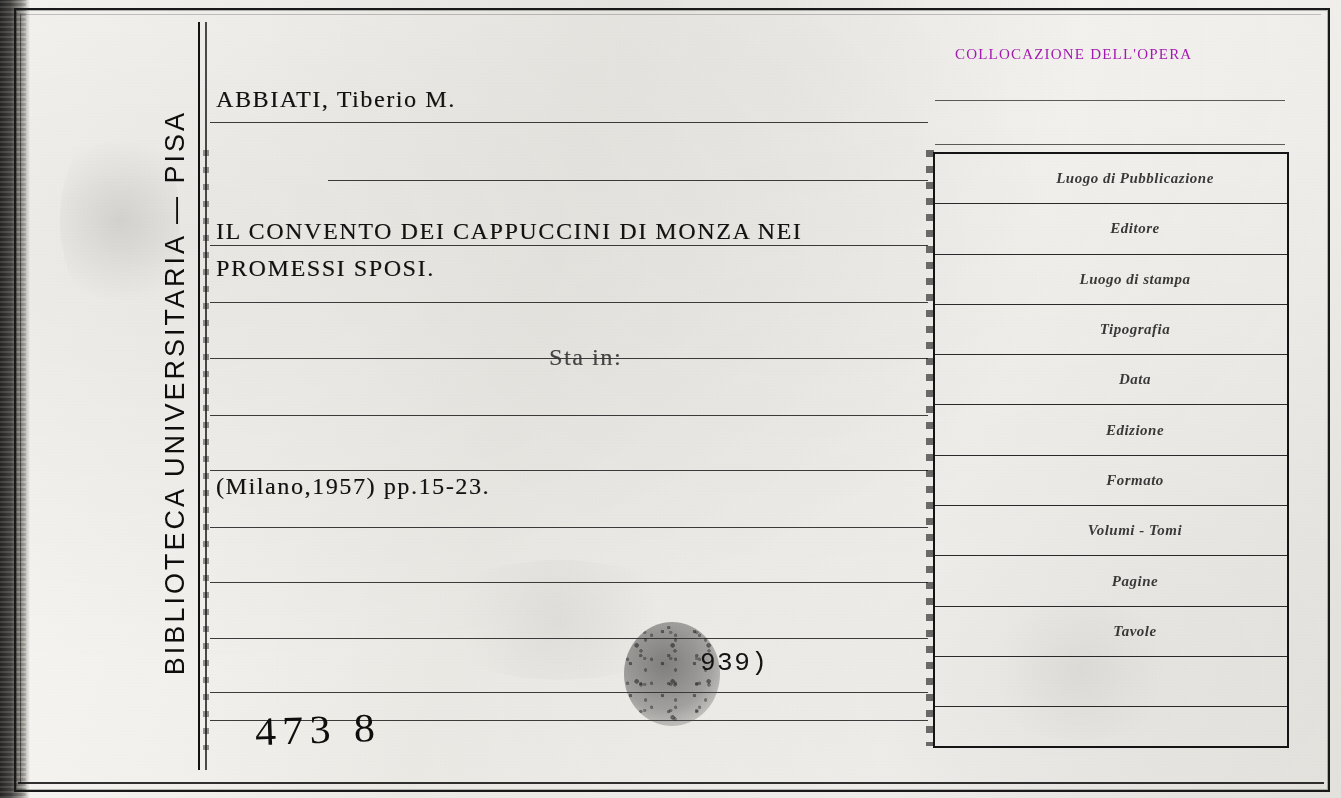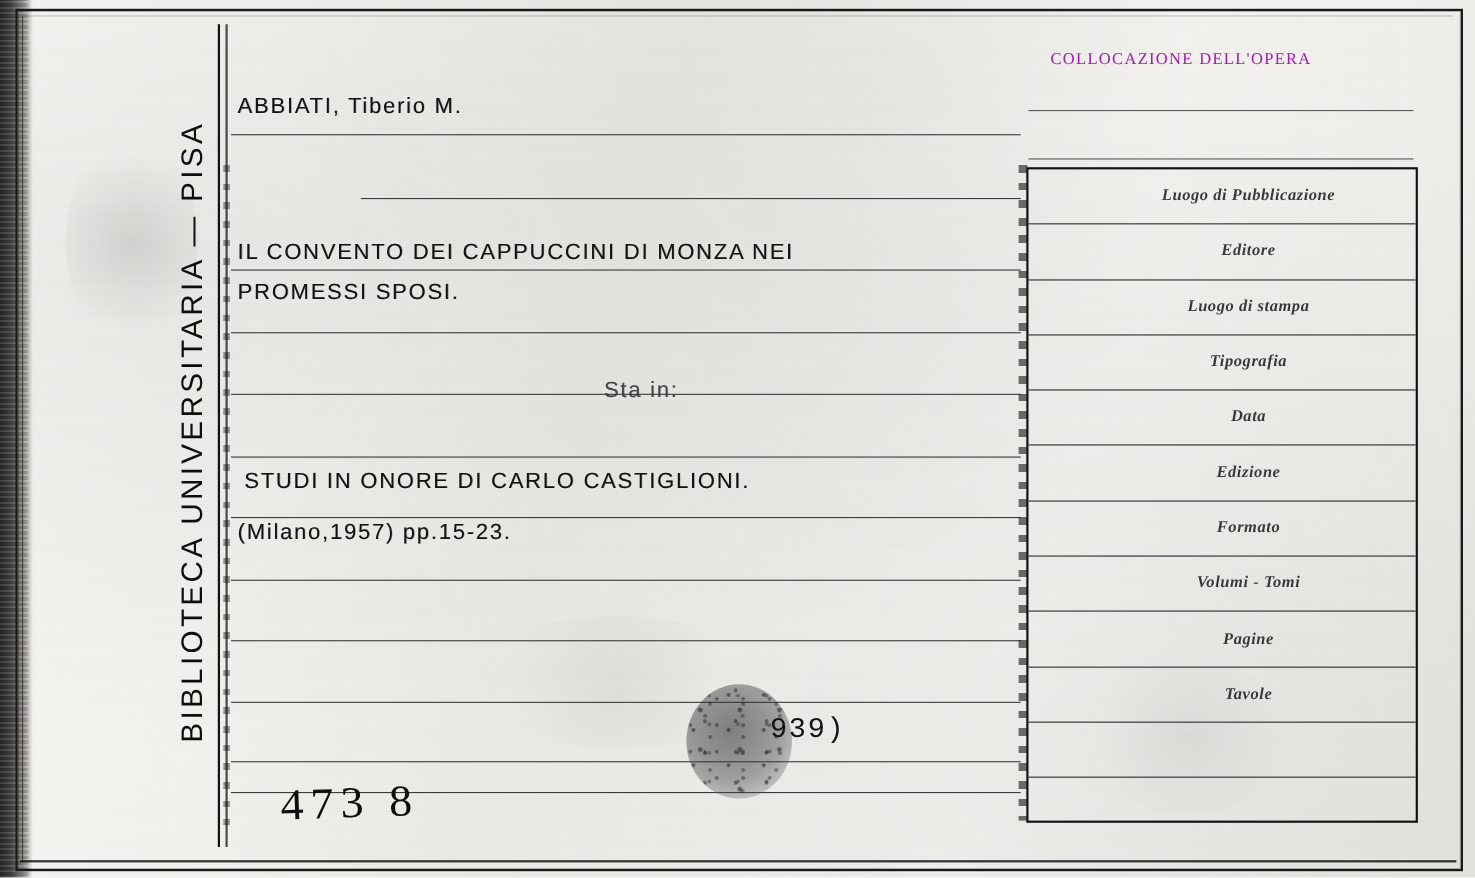--- a/index.html
+++ b/index.html
@@ -124,22 +124,22 @@
   .rule {
     position: absolute;
     left: 0;
     width: 718px;
     border-top: 1.6px solid #1f1f1f;
     opacity: .86;
   }
 
   .typed {
     position: absolute;
-    font-family: Liberation Sans, sans-serif;
-    font-size: 20px;
+    font-family: Liberation Serif, serif;
+    font-size: 24px;
     letter-spacing: 1.6px;
     color: #141414;
     white-space: nowrap;
     text-shadow: 0.5px 0 0 rgba(0,0,0,0.35);
   }
   .typed.faded { color: #3a3a3a; opacity: .92; }
 
   
   #colloc-title {
     position: absolute;
@@ -300,21 +300,20 @@
     <div class="rule" style="top:552px;"></div>
     <div class="rule" style="top:608px;"></div>
     <div class="rule" style="top:662px;"></div>
     <div class="rule" style="top:690px;"></div>
   </div>
 
   <div class="typed" style="left:216px; top:86px;">ABBIATI, Tiberio M.</div>
   <div class="typed" style="left:216px; top:218px;">IL CONVENTO DEI CAPPUCCINI DI MONZA NEI</div>
   <div class="typed" style="left:216px; top:255px;">PROMESSI SPOSI.</div>
   <div class="typed faded" style="left:525px; top:344px;margin-left:24px;">Sta in:</div>
-  <div class="typed" style="left:222px; top:427px;">STUDI IN ONORE DI CARLO CASTIGLIONI.</div>
   <div class="typed" style="left:216px; top:473px;">(Milano,1957) pp.15-23.</div>
 
   <div id="stamp"></div>
   <div id="stamp-speckle"></div>
   <div id="stamp-number">939)</div>
 
   <div id="shelfmark">473 8</div>
 
   <div id="colloc-title">COLLOCAZIONE DELL'OPERA</div>
   <div id="colloc-lines">

